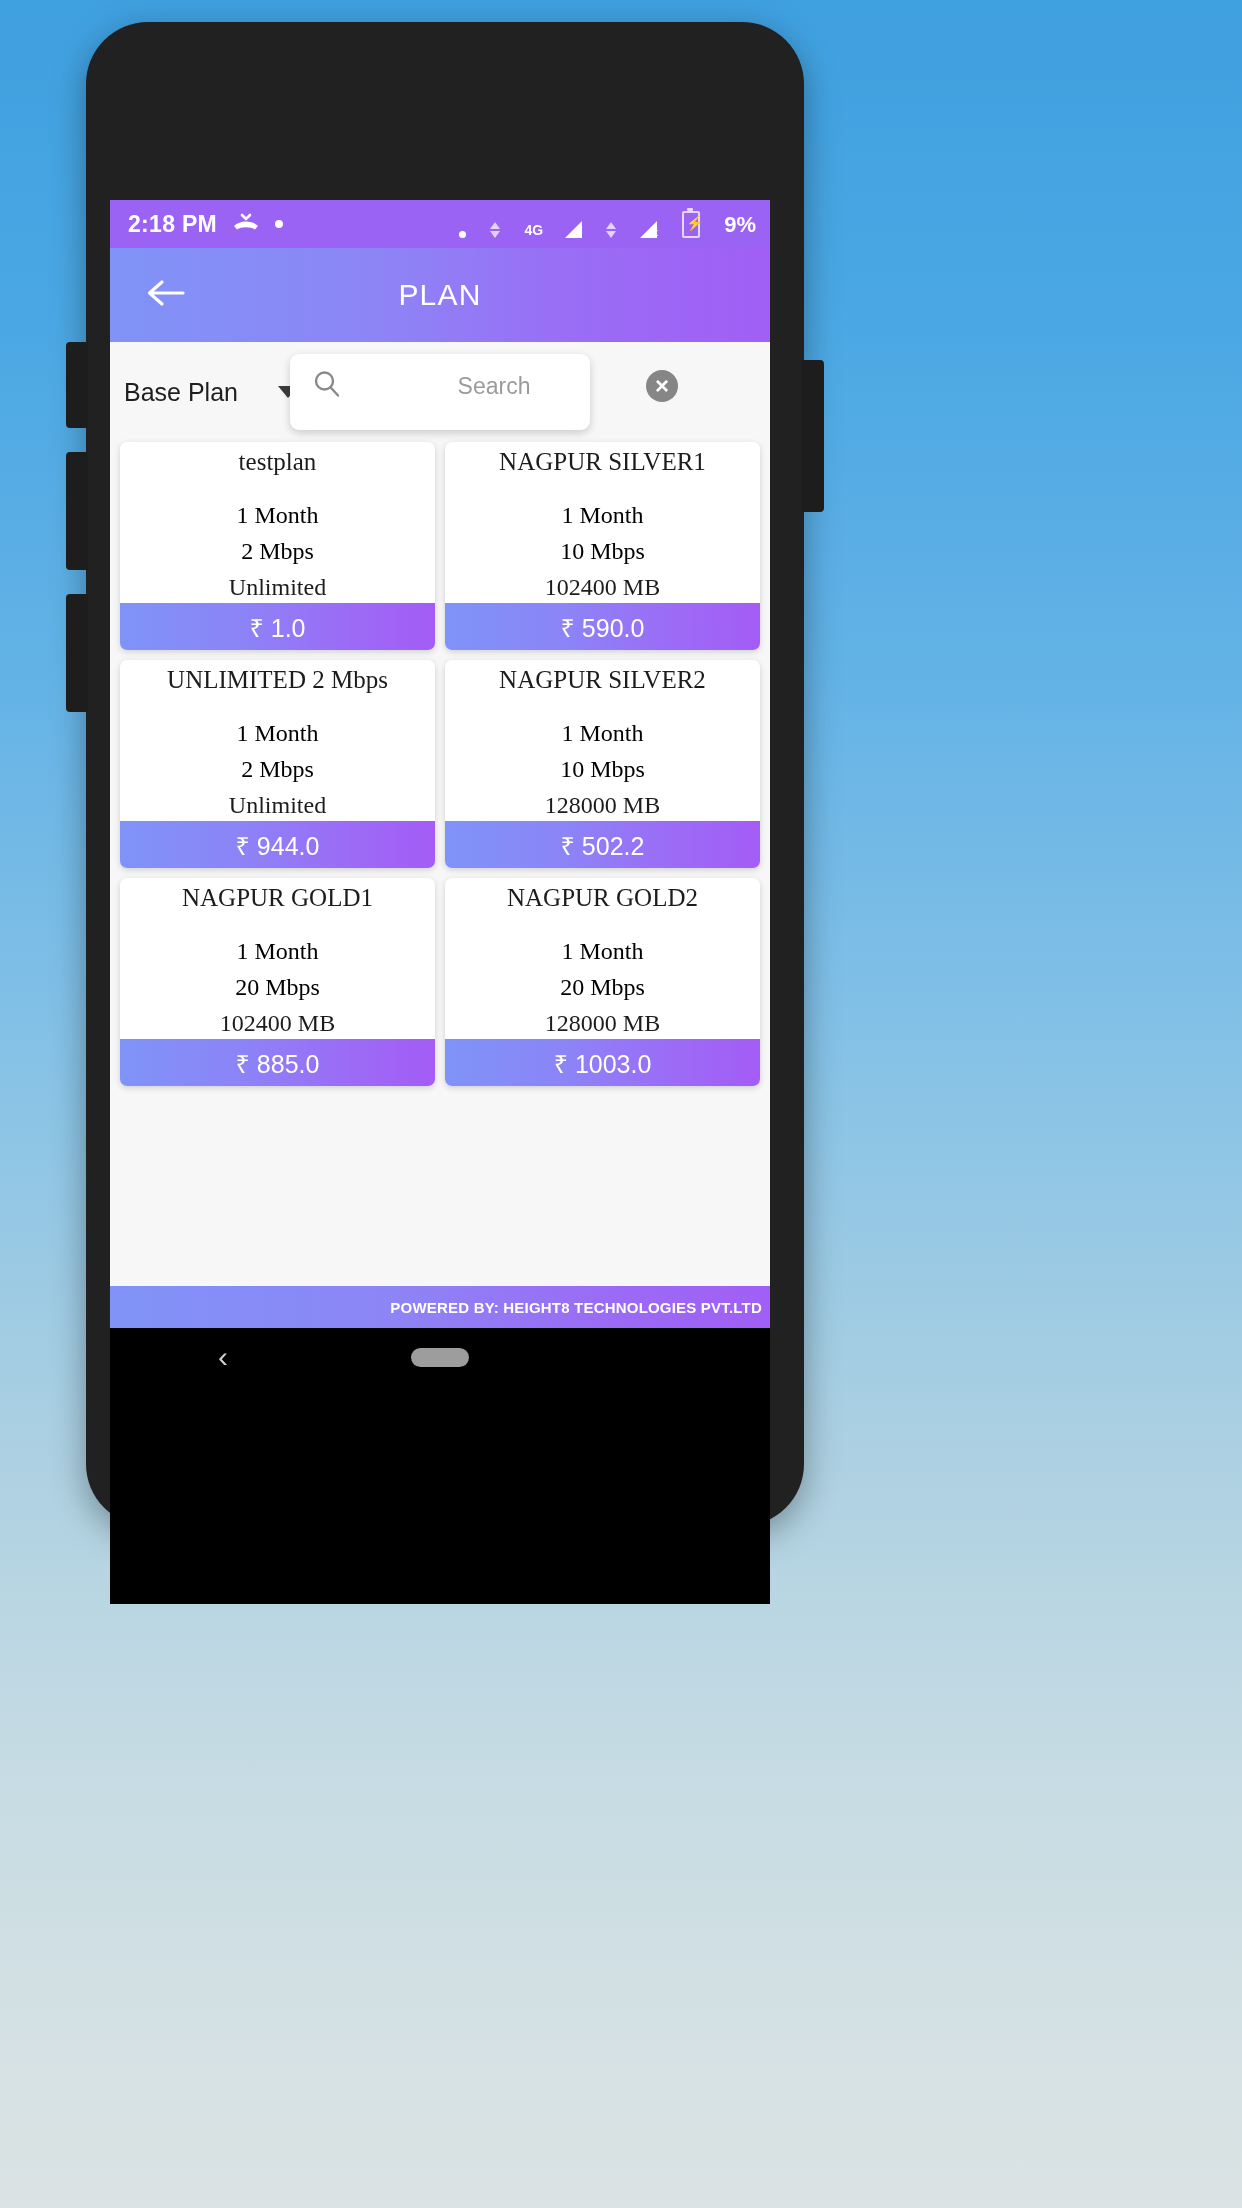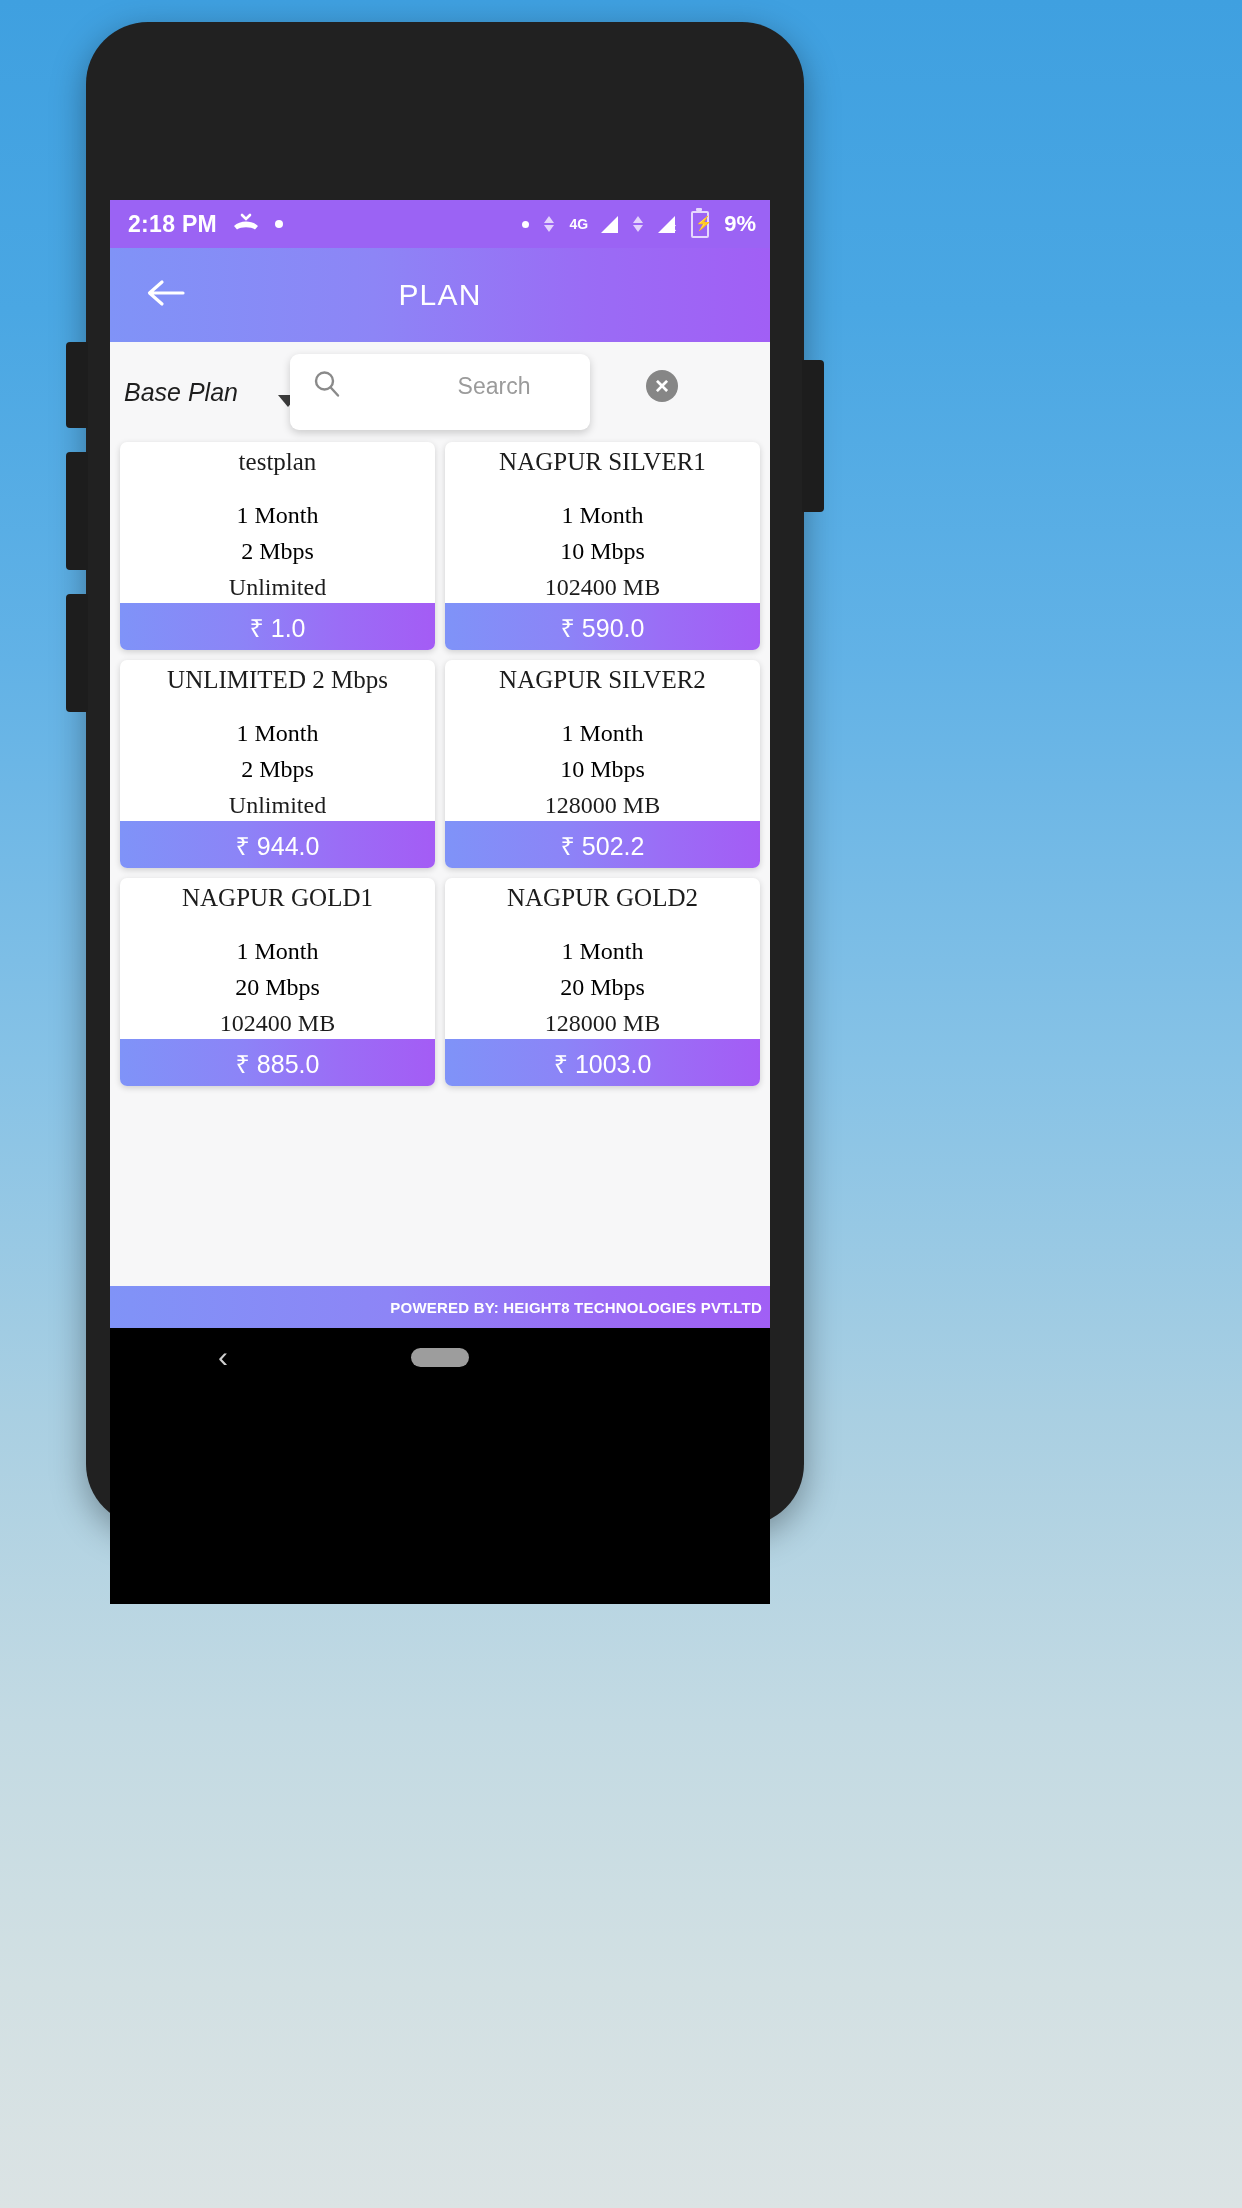--- a/index.html
+++ b/index.html
@@ -64,21 +64,21 @@
     height: 48px;
     background: #9b63f4;
     display: flex;
     align-items: center;
     padding: 0 14px 0 18px;
     box-sizing: border-box;
     color: #ffffff;
   }
   #status-time { font-size: 23px; font-weight: bold; letter-spacing: .3px; }
   .sb-left { display: flex; align-items: center; gap: 14px; }
-  .sb-right { display: flex; align-items: center; gap: 15px; margin-left: auto; }
+  .sb-right { display: flex; align-items: flex-end; gap: 24px; margin-left: auto; }
   #status-battery-pct { font-size: 22px; font-weight: bold; }
   .sb-dot { width: 8px; height: 8px; border-radius: 50%; background: #fff; display:inline-block; }
   .sb-dot-small { width: 7px; height: 7px; }
   .updown { display:flex; flex-direction:column; align-items:center; line-height:0; }
   .updown i {
     display:block; width:0; height:0;
     border-left: 5px solid transparent;
     border-right: 5px solid transparent;
   }
   .updown i.up   { border-bottom: 7px solid rgba(255,255,255,.72); margin-bottom:2px;}
@@ -140,23 +140,22 @@
   
   #filter-row {
     height: 100px;
     display: flex;
     align-items: center;
     padding-left: 14px;
     box-sizing: border-box;
     position: relative;
   }
   #plan-type-dropdown {
-    display: flex; align-items: flex-end; gap: 40px;
+    display: flex; align-items: center; gap: 40px;
     cursor: pointer;
-    font-style: italic;
   }
   #plan-type-label { font-size: 25px; color: #1e1e1e; }
   #dropdown-caret {
     width:0;height:0;
     border-left: 10px solid transparent;
     border-right: 10px solid transparent;
     border-top: 12px solid #3b3b3b;
   }
   #search-card {
     position: absolute;

